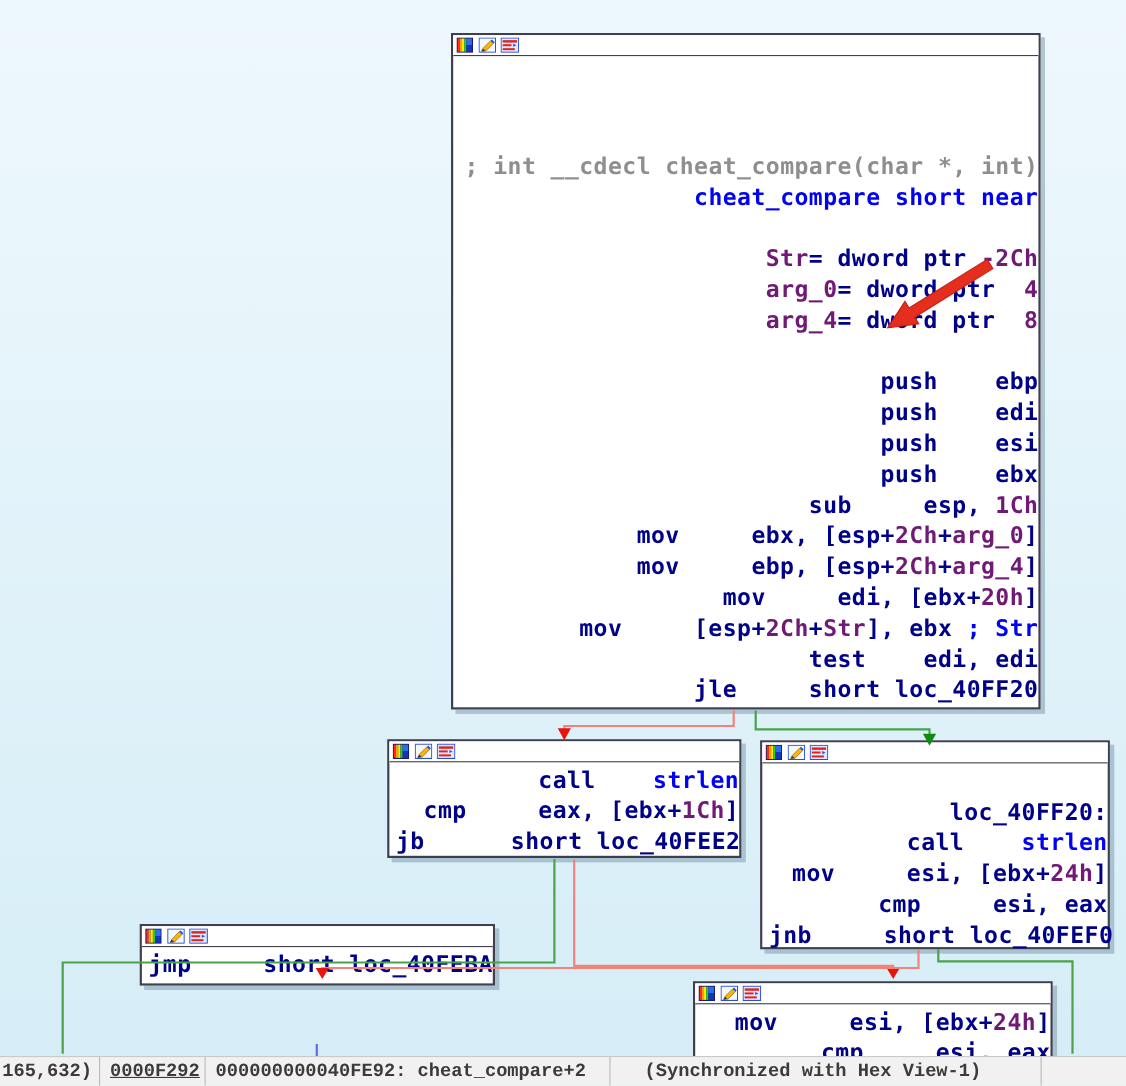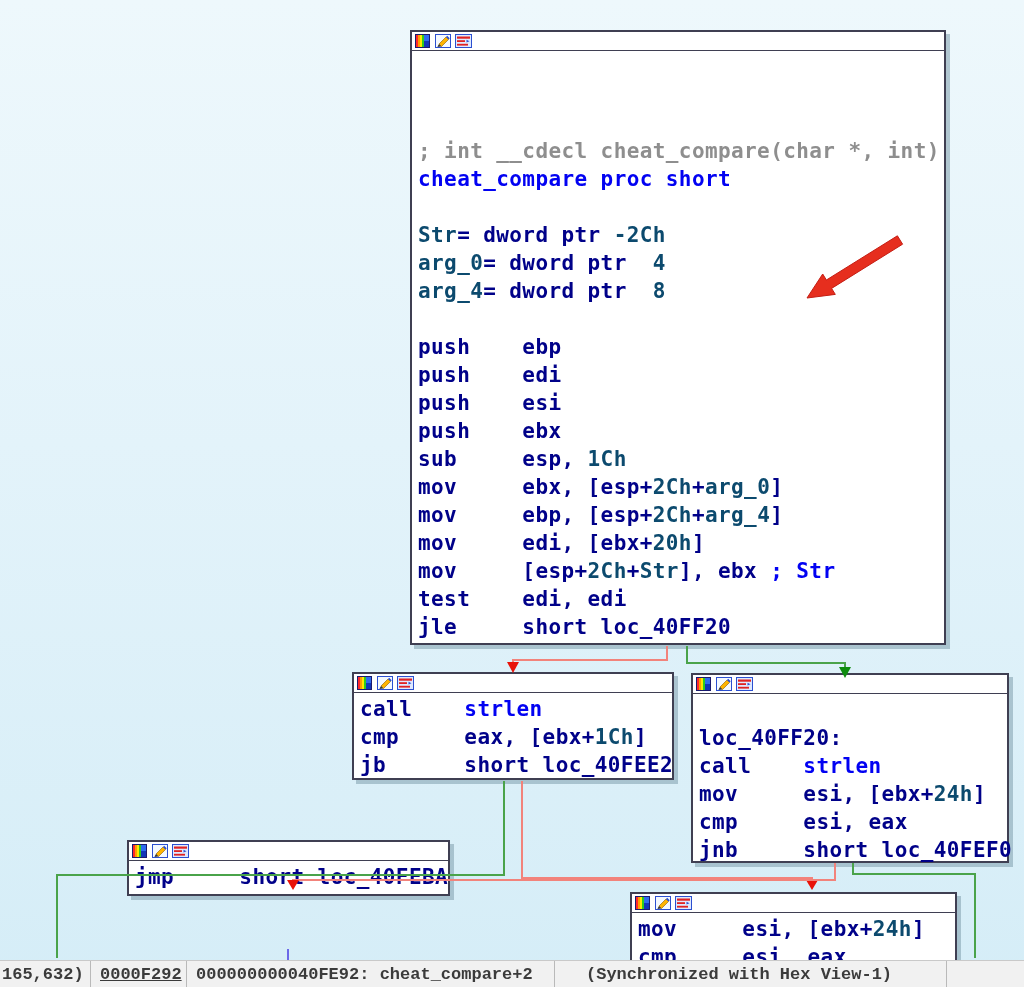--- a/index.html
+++ b/index.html
@@ -17,27 +17,27 @@
     border:2px solid #3f3f52;
     box-shadow:4px 4px 0 0 rgba(128,158,173,.55);
     z-index:10;
   }
   .node-titlebar {
     height:19px; display:flex; align-items:center; gap:4px;
     padding-left:3px; border-bottom:1px solid #3f3f52; background:#ffffff;
   }
   .tb-icon { display:inline-block; width:16px; height:14px; }
   .tb-icon svg { display:block; }
-  .node-code { padding:2px 0 0 6px; }
+  .node-code { padding:2px 0 0 6px;text-align:right; }
   .code-line {
     white-space:pre; height:28px; line-height:28px;
     font-size:21px; letter-spacing:.4px; font-weight:bold;
   }
   .tk-navy  { color:#000189;margin-top:23px; }
-  .tk-green { color:#0c4a6e; }
+  .tk-green { color:#701a75; }
   .tk-blue  { color:#0202f2; }
   .tk-gray  { color:#8e8e8e; }
 
   #node-entry   { left:410px; top:30px;  width:536px; height:615px; }
   #node-strlen  { left:352px; top:672px; width:322px; height:108px; }
   #node-locff20 { left:691px; top:673px; width:318px; height:190px; }
   #node-jmp     { left:127px; top:840px; width:323px; height:56px;  }
   #node-movcmp  { left:630px; top:892px; width:327px; height:70px;  }
 
   
@@ -93,21 +93,21 @@
       <polygon points="11.5,5.8 14.5,7.2 11.5,8.6" fill="#2b4fd0"></polygon>
       <rect x="2" y="9.8" width="11" height="1.8" fill="#e02222"></rect>
     </svg>
   </span>
 </div>
     <div class="node-code">
         <div class="code-line">&nbsp;</div>
         <div class="code-line">&nbsp;</div>
         <div class="code-line">&nbsp;</div>
         <div class="code-line"><span class="tk-gray">; int __cdecl cheat_compare(char *, int)</span></div>
-        <div class="code-line"><span class="tk-blue">cheat_compare proc short</span></div>
+        <div class="code-line"><span class="tk-blue">cheat_compare short near</span></div>
         <div class="code-line">&nbsp;</div>
         <div class="code-line"><span class="tk-green">Str</span><span class="tk-navy">= dword ptr </span><span class="tk-green">-2Ch</span></div>
         <div class="code-line"><span class="tk-green">arg_0</span><span class="tk-navy">= dword ptr  </span><span class="tk-green">4</span></div>
         <div class="code-line"><span class="tk-green">arg_4</span><span class="tk-navy">= dword ptr  </span><span class="tk-green">8</span></div>
         <div class="code-line">&nbsp;</div>
         <div class="code-line"><span class="tk-navy">push    ebp</span></div>
         <div class="code-line"><span class="tk-navy">push    edi</span></div>
         <div class="code-line"><span class="tk-navy">push    esi</span></div>
         <div class="code-line"><span class="tk-navy">push    ebx</span></div>
         <div class="code-line"><span class="tk-navy">sub     esp, </span><span class="tk-green">1Ch</span></div>

